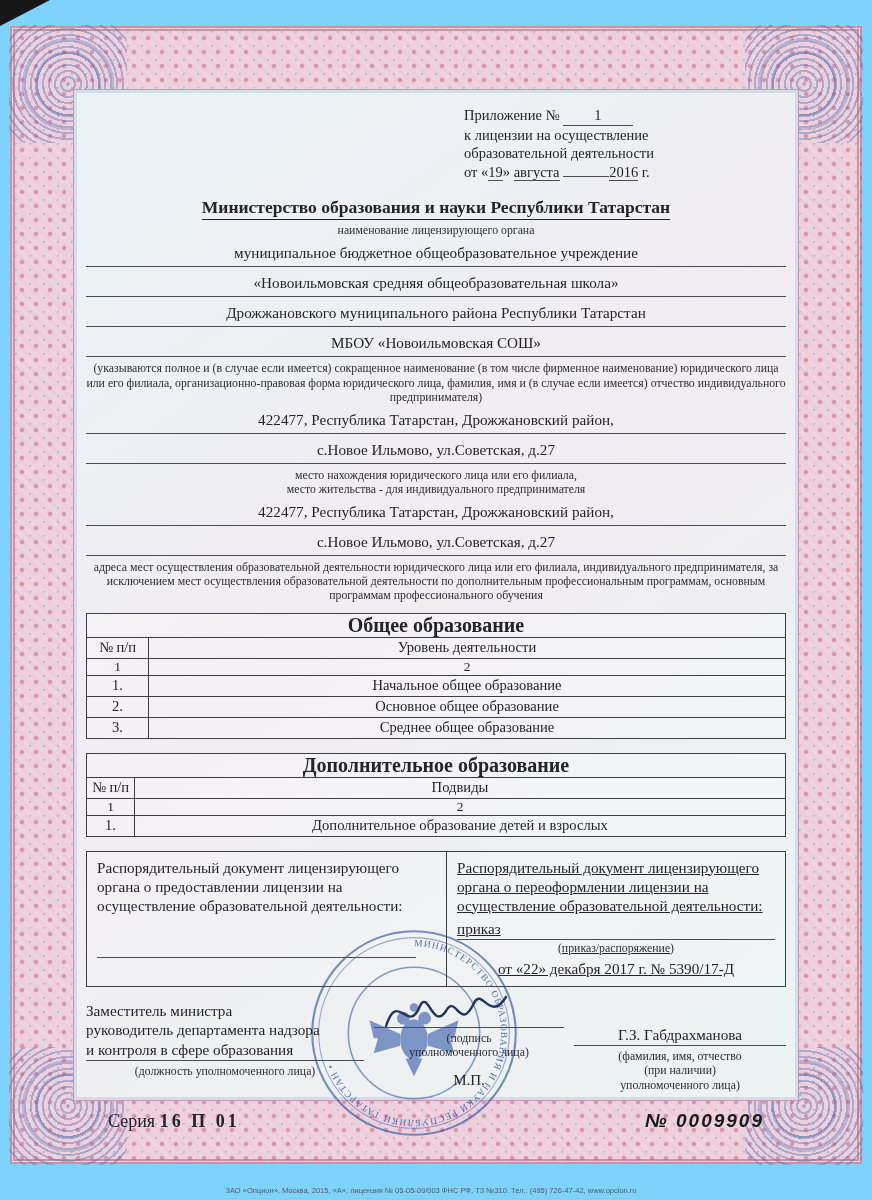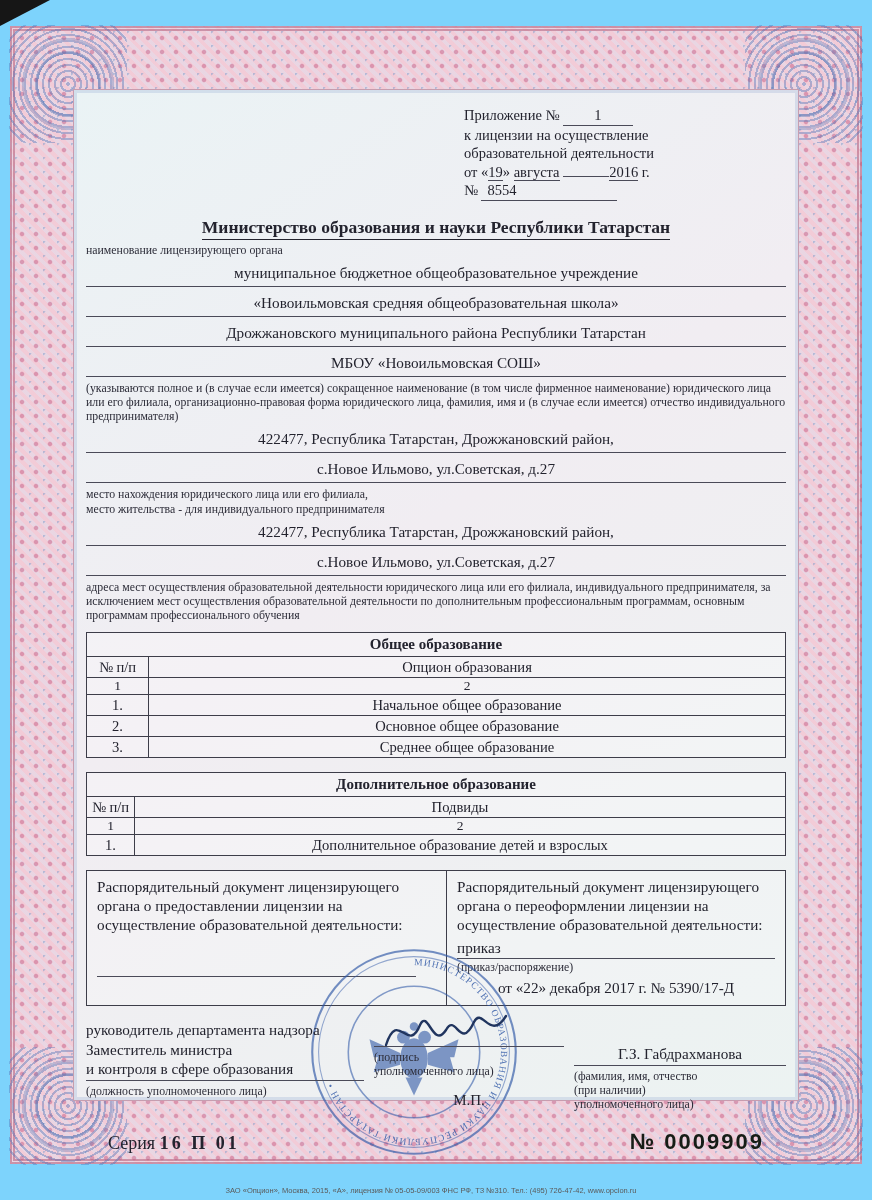--- a/index.html
+++ b/index.html
@@ -27,50 +27,50 @@
         border:1.5px solid rgba(168,88,118,.55);box-shadow:inset 0 0 0 3px rgba(122,152,200,.22);}
   .content{position:absolute;left:12px;right:12px;top:16px;bottom:8px;}
 
   
   .appendix{width:322px;margin-left:auto;font-size:14.5px;line-height:1.28;}
   .u{border-bottom:1px solid #4a4a58;}
   .uval{display:inline-block;border-bottom:1px solid #4a4a58;text-align:center;}
 
   .ministry{text-align:center;margin-top:16px;}
   .ministry .t{display:inline-block;font-size:17.5px;font-weight:bold;border-bottom:1.5px solid #23232e;padding-bottom:1px;}
-  .smallnote{font-size:11.8px;line-height:1.2;color:#2c2c38;margin-top:3px;}
+  .smallnote{font-size:11.8px;text-align:center;line-height:1.2;color:#2c2c38;margin-top:3px;}
 
   .line{border-bottom:1px solid #4a4a58;text-align:center;font-size:15.2px;padding-bottom:4px;margin-top:7px;}
 
   table.doc{width:100%;border-collapse:collapse;font-size:14.6px;margin-top:10px;background:rgba(255,255,255,.25);}
   table.doc td{border:1px solid #3d3d49;padding:0 4px;height:20px;text-align:center;}
-  table.doc td.title{font-size:15px;font-weight:bold;height:23px;}
+  table.doc td.title{font-size:20px;font-weight:bold;height:23px;}
   table.doc tr.numrow td{height:16px;font-size:13.5px;}
 
   .orders{display:grid;grid-template-columns:1fr 1fr;border:1.6px solid #3d3d49;font-size:15.2px;
         margin-top:14px;line-height:1.25;background:rgba(255,255,255,.2);gap:20px;}
   .orders .cell{padding:6px 10px 8px;}
-  .orders .right{border-left:1.6px solid #3d3d49;}
+  .orders .right{border-left:1.6px solid #3d3d49;text-decoration:underline;}
   .blankline{border-bottom:1px solid #4a4a58;height:20px;margin-top:22px;}
   .ordval{text-align:left;border-bottom:1px solid #4a4a58;margin-top:4px;padding-bottom:1px;}
   .orddate{text-align:center;margin-top:4px;}
 
   .sig{display:grid;grid-template-columns:278px 1fr 212px;column-gap:10px;position:relative;margin-top:14px;font-size:15.2px;}
   .sig .col{position:relative;z-index:1;line-height:1.28;}
   .sig .pos3{border-bottom:1px solid #4a4a58;padding-bottom:1px;}
   .sigline{height:26px;border-bottom:1px solid #4a4a58;position:relative;}
   .scribble{position:absolute;left:4px;top:-20px;z-index:2;}
   .mp{text-align:center;margin-top:12px;font-size:15px;}
   .namecell .nm{text-align:center;border-bottom:1px solid #4a4a58;padding-bottom:1px;margin-top:24px;}
   .seal{position:absolute;left:222px;top:-74px;width:212px;height:212px;z-index:0;opacity:.82;}
 
   .footerrow{display:flex;justify-content:space-between;align-items:baseline;margin-top:18px;padding:0 22px;}
   .series{font-size:18px;}
   .series b{letter-spacing:3px;}
-  .docnum{font-family:"Liberation Sans",sans-serif;font-size:22px;font-weight:bold;letter-spacing:2px;color:#161d16;}
+  .docnum{font-family:"Liberation Sans",sans-serif;font-size:19px;font-weight:bold;letter-spacing:2px;color:#161d16;font-style:italic;}
   .printer{position:absolute;left:0;right:10px;bottom:5px;text-align:center;font-size:7.5px;color:#5a5a5a;
         font-family:"Liberation Sans",sans-serif;}
 </style>
 </head>
 <body>
 
 <div class="page">
   <div class="corner-fold"></div>
 
   <div class="frame">
@@ -87,24 +87,20 @@
             <span>Приложение №</span>
             <span class="uval" style="width:70px">1</span>
           </div>
           <div>к лицензии на осуществление</div>
           <div>образовательной деятельности</div>
           <div>
             <span>от «</span><span class="u">19</span><span>»</span>
             <span class="u">августа</span>
             <span class="uval" style="width:46px"></span><span class="u">2016</span>
             <span>г.</span>
-          </div>
-          <div>
-            <span>№</span>
-            <span class="uval" style="width:130px;text-align:left;padding-left:6px">8554</span>
           </div>
         </div>
 
         <div class="ministry">
           <span class="t">Министерство образования и науки Республики Татарстан</span>
         </div>
         <div class="smallnote">наименование лицензирующего органа</div>
 
         <div class="line">муниципальное бюджетное общеобразовательное учреждение</div>
         <div class="line">«Новоильмовская средняя общеобразовательная школа»</div>
@@ -127,21 +123,21 @@
           <colgroup>
               <col style="width:62px">
               <col>
             </colgroup>
           <tbody>
               <tr>
                 <td class="title" colspan="2">Общее образование</td>
               </tr>
           <tr>
             <td>№ п/п</td>
-            <td>Опцион образования</td>
+            <td>Уровень деятельности</td>
           </tr>
           <tr class="numrow">
             <td>1</td>
             <td>2</td>
           </tr>
           <tr>
             <td>1.</td>
             <td>Начальное общее образование</td>
           </tr>
           <tr>
@@ -208,22 +204,22 @@
               <circle cx="90" cy="86" r="6"></circle>
               <circle cx="110" cy="86" r="6"></circle>
               <circle cx="100" cy="76" r="4"></circle>
               <path d="M87 101 L58 88 L62 105 L66 105 L62 119 L87 112 Z"></path>
               <path d="M113 101 L142 88 L138 105 L134 105 L138 119 L113 112 Z"></path>
               <path d="M92 124 L100 141 L108 124 Z"></path>
             </g>
           </svg>
 
           <div class="col">
+            <div>Заместитель министра</div>
             <div>руководитель департамента надзора</div>
-            <div>Заместитель министра</div>
             <div class="pos3">и контроля в сфере образования</div>
             <div class="smallnote">(должность уполномоченного лица)</div>
           </div>
 
           <div class="col">
             <div class="sigline">
               <svg class="scribble" width="150" height="58" viewBox="0 0 150 58">
                 <path d="M8 45 C 20 8, 30 55, 42 25 C 50 8, 55 50, 68 30 C 78 12, 82 52, 96 22 C 104 6, 112 42, 128 16" stroke="#21355f" stroke-width="2.4" fill="none" stroke-linecap="round"></path>
               </svg>
             </div>

